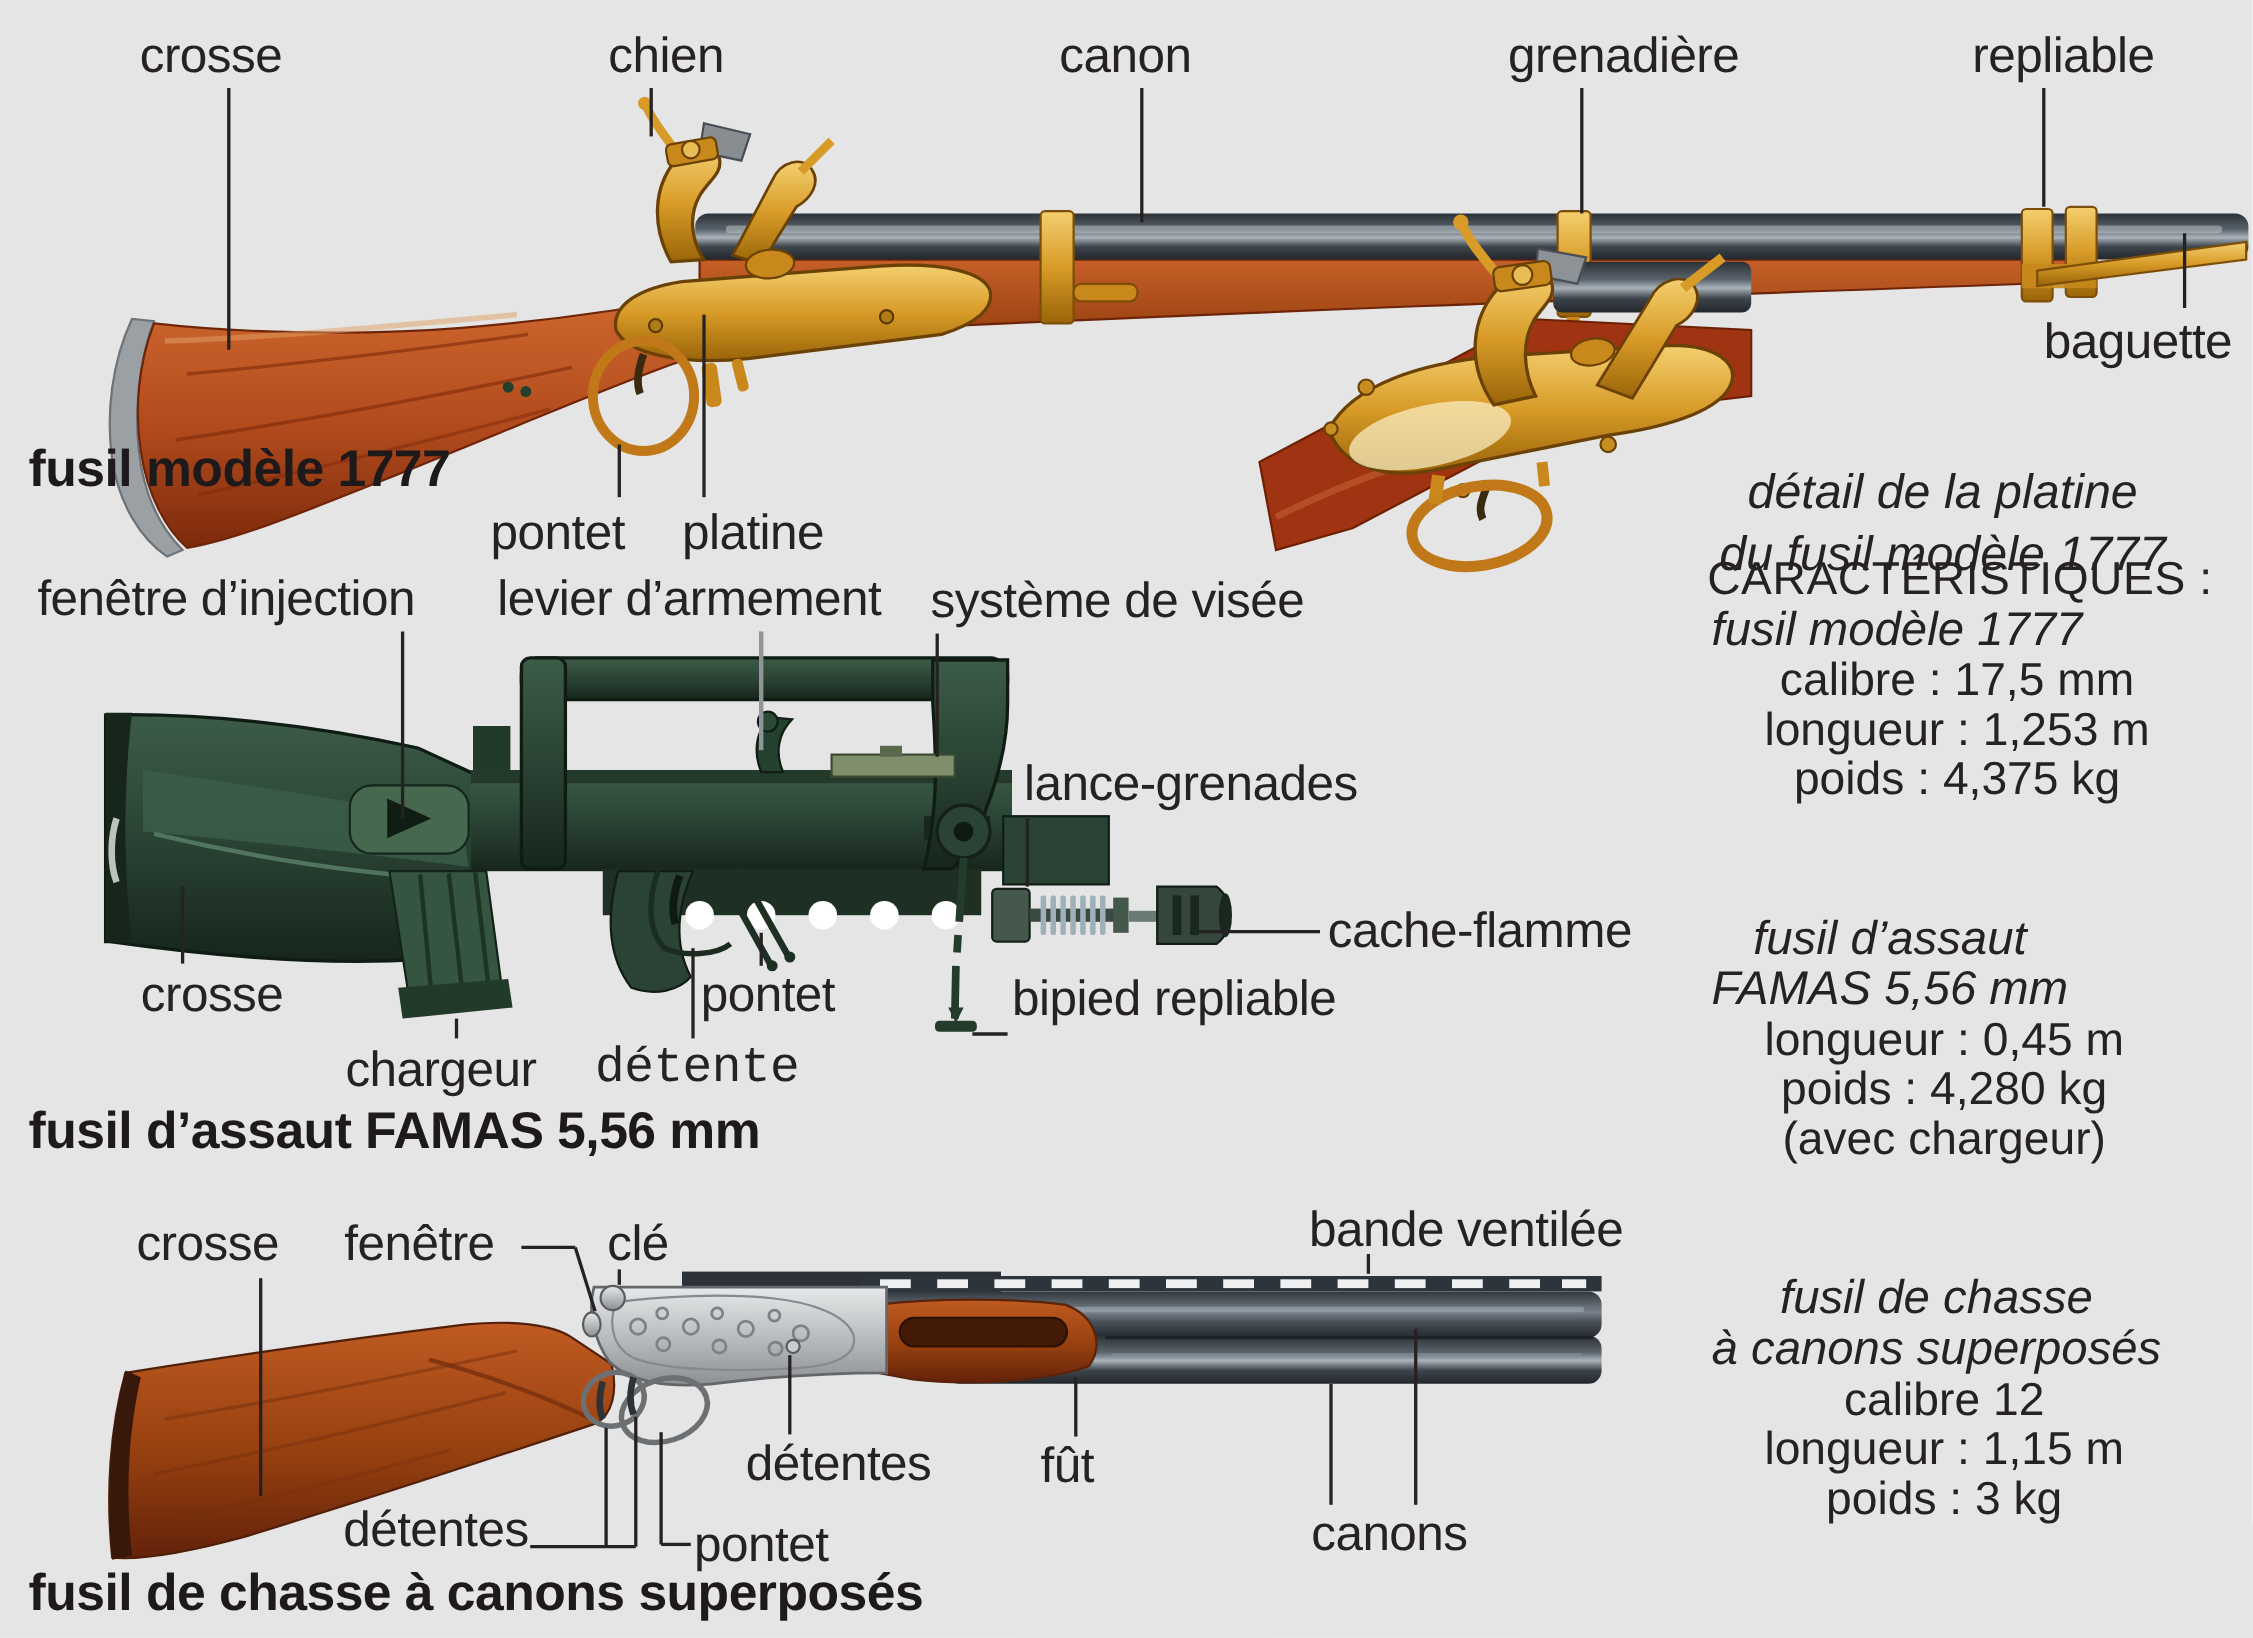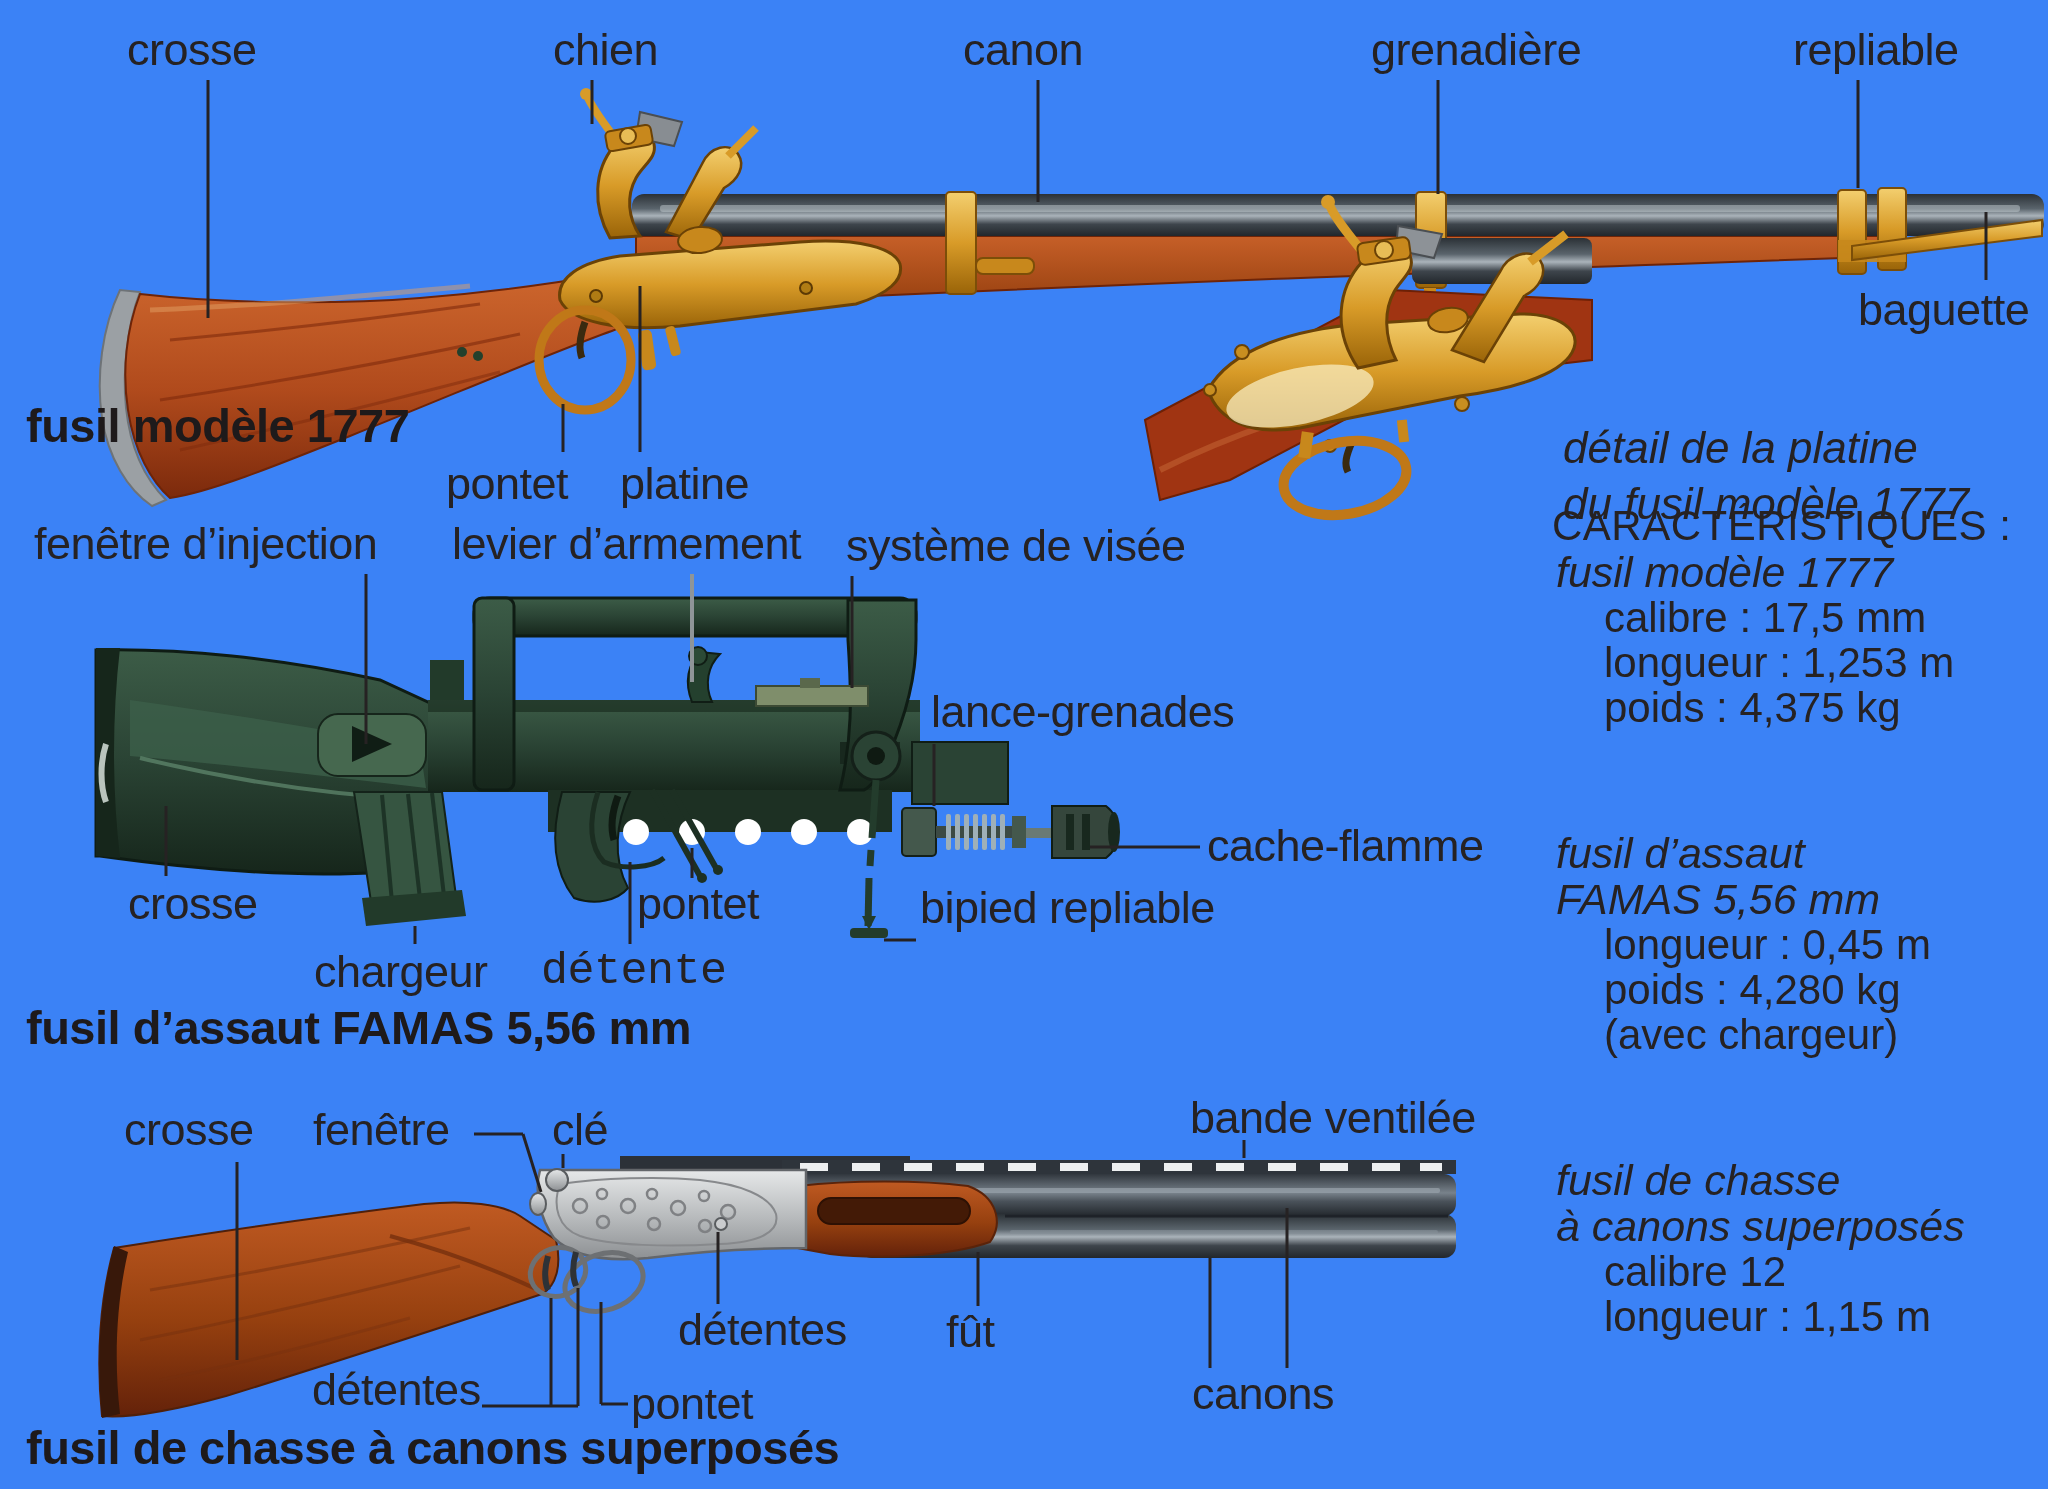--- a/index.html
+++ b/index.html
@@ -1,17 +1,17 @@
 <!DOCTYPE html>
 <html><head>
 <meta charset="utf-8">
 <style>
   html,body{margin:0;padding:0;background:#ffffff;}
-  #canvas{position:relative;width:2048px;height:1489px;background:#3b82f6;overflow:hidden;
-          font-family:"Liberation Sans",sans-serif;color:#262223;}
+  #canvas{position:relative;width:2048px;height:1489px;background:#e5e5e5;overflow:hidden;
+          font-family:"Liberation Sans",sans-serif;color:#262223;text-align:center;}
   #art{position:absolute;left:0;top:0;}
   .lbl{position:absolute;font-size:45px;line-height:1.05;letter-spacing:-0.5px;white-space:nowrap;color:#262223;}
   .heading{position:absolute;font-size:47px;font-weight:bold;letter-spacing:-0.5px;white-space:nowrap;color:#1e1a1b;}
   .caption{position:absolute;font-size:44px;line-height:56px;font-style:italic;white-space:nowrap;color:#262223;}
   .spec-head{position:absolute;font-size:42px;letter-spacing:0.5px;white-space:nowrap;color:#262223;}
   .spec-name{position:absolute;font-size:43px;line-height:46px;font-style:italic;white-space:nowrap;color:#262223;}
   .spec-lines{position:absolute;font-size:42px;line-height:45px;white-space:nowrap;color:#262223;}
 </style>
 </head>
 <body>
@@ -370,15 +370,16 @@
     <div>(avec chargeur)</div>
   </div>
 
   <div class="spec-name" style="left:1556px;top:1157px;">
     <div>fusil de chasse</div>
     <div>à canons superposés</div>
   </div>
   <div class="spec-lines" style="left:1604px;top:1249px;">
     <div>calibre 12</div>
     <div>longueur : 1,15 m</div>
+    <div>poids : 3 kg</div>
   </div>
 
 </div>
 
 </body></html>

